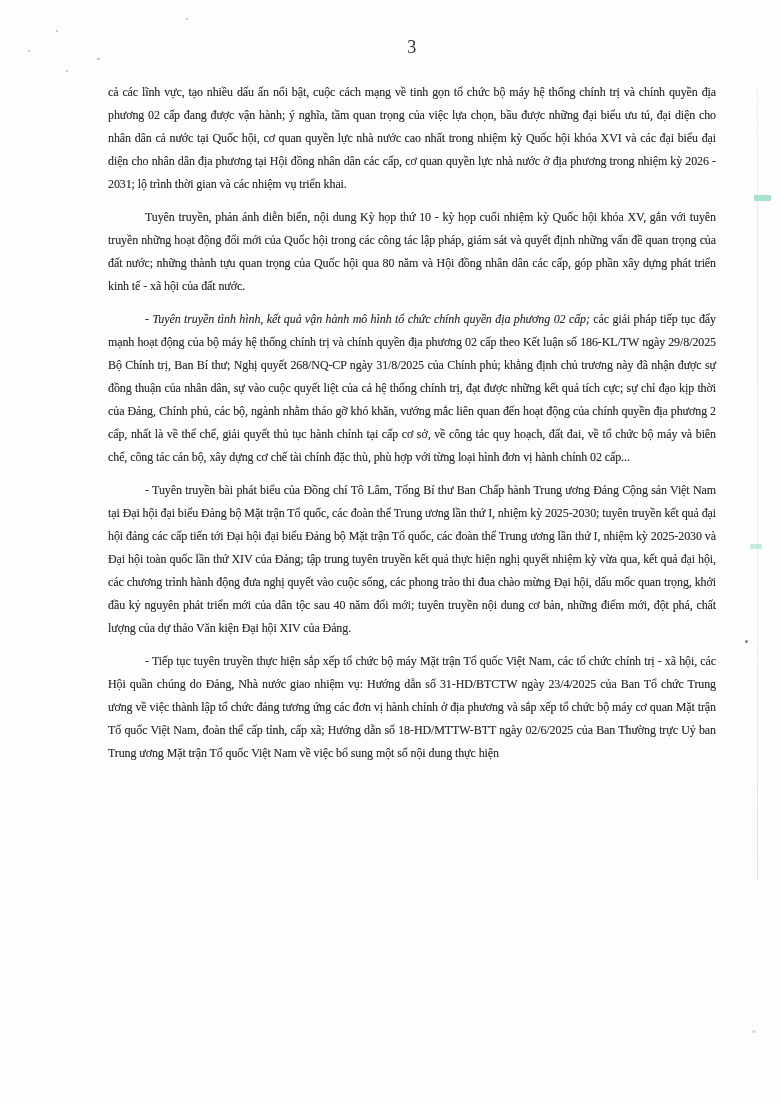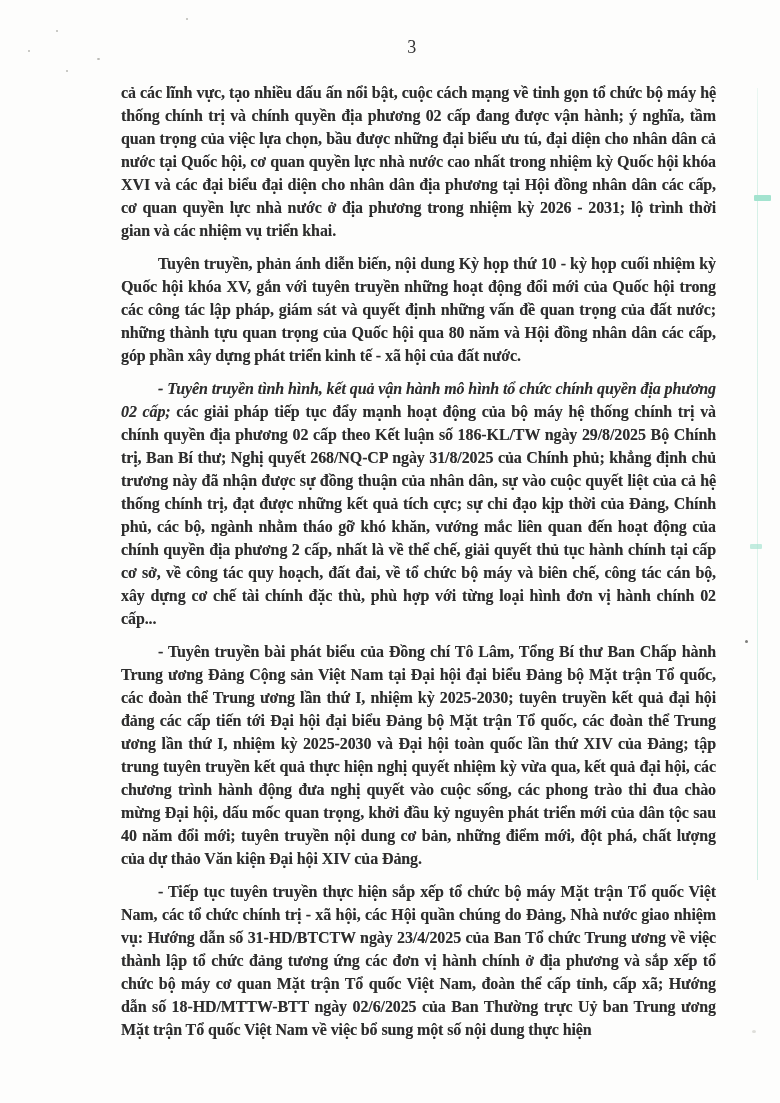--- a/index.html
+++ b/index.html
@@ -25,27 +25,26 @@
     box-sizing: border-box;
   }
   .page-number {
     text-align: center;
     font-size: 18px;
     margin: 37px 0 23px 0;
     color: #333333;
     letter-spacing: 0.5px;
   }
   .para {
-    font-size: 16px;
+    font-size: 12px;
     line-height: 23px;
     text-align: justify;
-    margin: 0 0 10px 13px;
+    margin: 0 0 10px 0;
     letter-spacing: -0.1px;
     text-shadow: 0 0 0.5px rgba(46,46,46,0.45);
-    font-weight: bold;
   }
   .para.indent { text-indent: 37px; }
   .italic { font-style: italic; }
 
   
   .scan-line {
     position: absolute;
     left: 757px;
     top: 88px;
     width: 1px;

